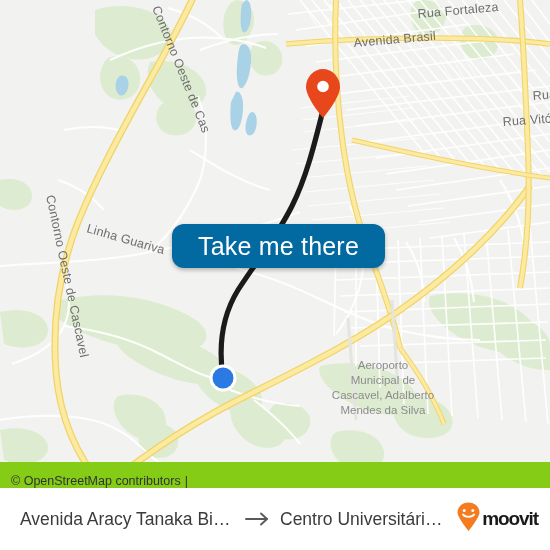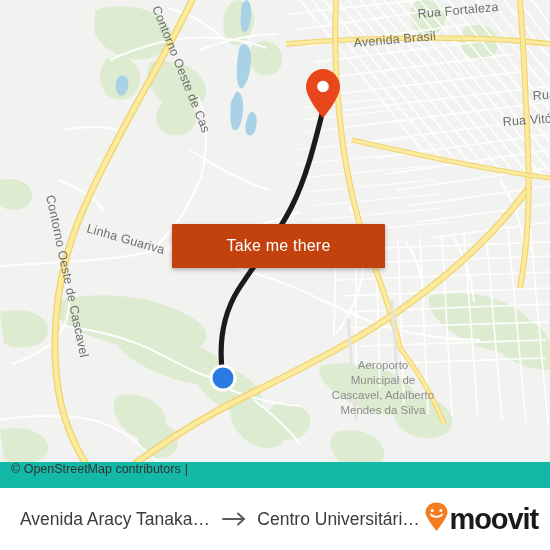--- a/index.html
+++ b/index.html
@@ -50,44 +50,44 @@
     font-size: 11.5px;
   }
 
   
   #take-me-there {
     position: absolute;
     left: 172px;
     top: 224px;
     width: 213px;
     height: 44px;
-    background: #c2410c;
+    background: #0369a1;
     border: none;
-    border-radius: 1px;
+    border-radius: 12px;
     color: #ffffff;
     font-family: "Liberation Sans", sans-serif;
-    font-size: 16px;
+    font-size: 25px;
     letter-spacing: 0.2px;
     cursor: pointer;
     box-shadow: 0 2px 4px rgba(0,0,0,0.28);
     padding: 0;
     line-height: 44px;
     text-align: center;
   }
 
   
   #attribution-bar {
     position: absolute;
     left: 0;
     top: 462px;
     width: 550px;
     height: 26px;
-    background: #14b8a6;
+    background: #84cc16;
     display: flex;
-    align-items: flex-start;
+    align-items: flex-end;
     box-sizing: border-box;
     padding-left: 11px;
   }
   #attribution-bar .attr-text {
     font-family: "Liberation Sans", sans-serif;
     font-size: 12.5px;
     color: #333333;
     white-space: nowrap;
   }
   #attribution-bar .attr-sep {
@@ -135,21 +135,21 @@
     color: #5a5a5a;
   }
   #footer-logo {
     flex: 0 0 auto;
     display: flex;
     align-items: center;
     padding-right: 12px;
   }
   #logo-text {
     font-family: "Liberation Sans", sans-serif;
-    font-size: 29px;
+    font-size: 19px;
     font-weight: bold;
     color: #1a1a1a;
     letter-spacing: -1.1px;
     margin-left: 1px;
   }
 </style>
 </head>
 <body>
 
 <div id="app">

